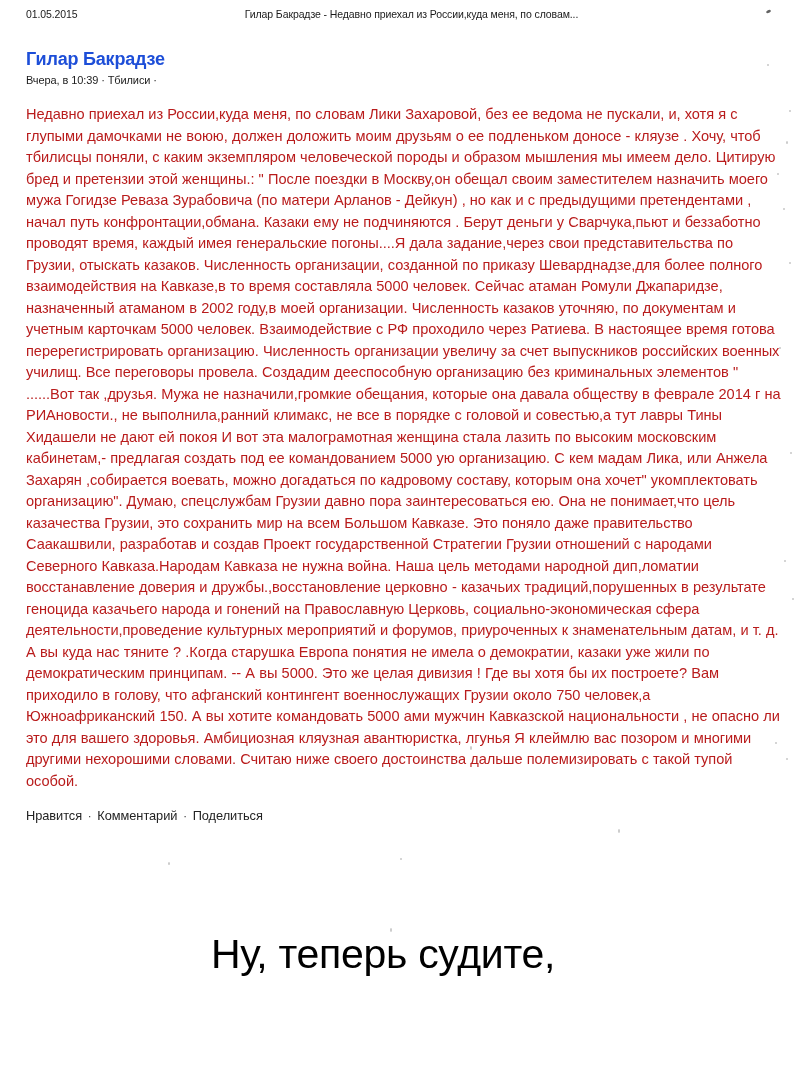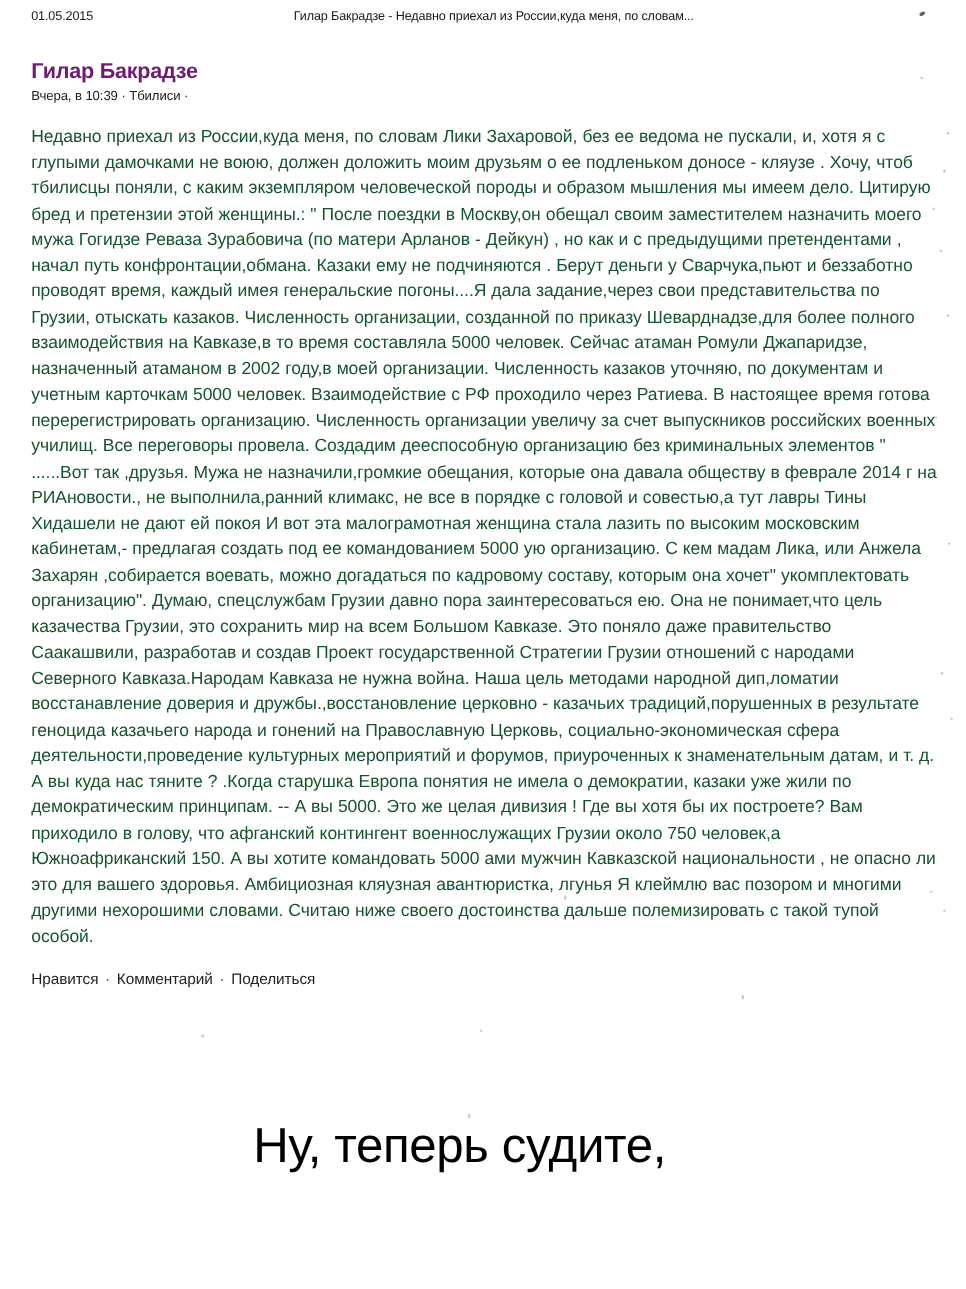--- a/index.html
+++ b/index.html
@@ -53,38 +53,38 @@
     left: 26px;
     top: 48px;
     width: 756px;
   }
 
   .author-name {
     font-size: 18px;
     font-weight: bold;
     line-height: 22px;
     letter-spacing: -0.2px;
-    color: #701a75;
+    color: #1d4ed8;
     margin: 0;
   }
 
   .post-meta {
     font-size: 11px;
     line-height: 18px;
     color: #1c1c1c;
     margin: 1px 0 0 0;
     letter-spacing: -0.1px;
   }
 
   
   .post-body {
     margin-top: 15px;
     font-size: 14.6px;
     line-height: 21.5px;
-    color: #14532d;
+    color: #b91c1c;
     letter-spacing: -0.05px;
     word-spacing: 0.2px;
     text-align: left;
     white-space: pre-wrap;
   }
 
   
   .post-actions {
     margin-top: 15px;
     font-size: 12.8px;

